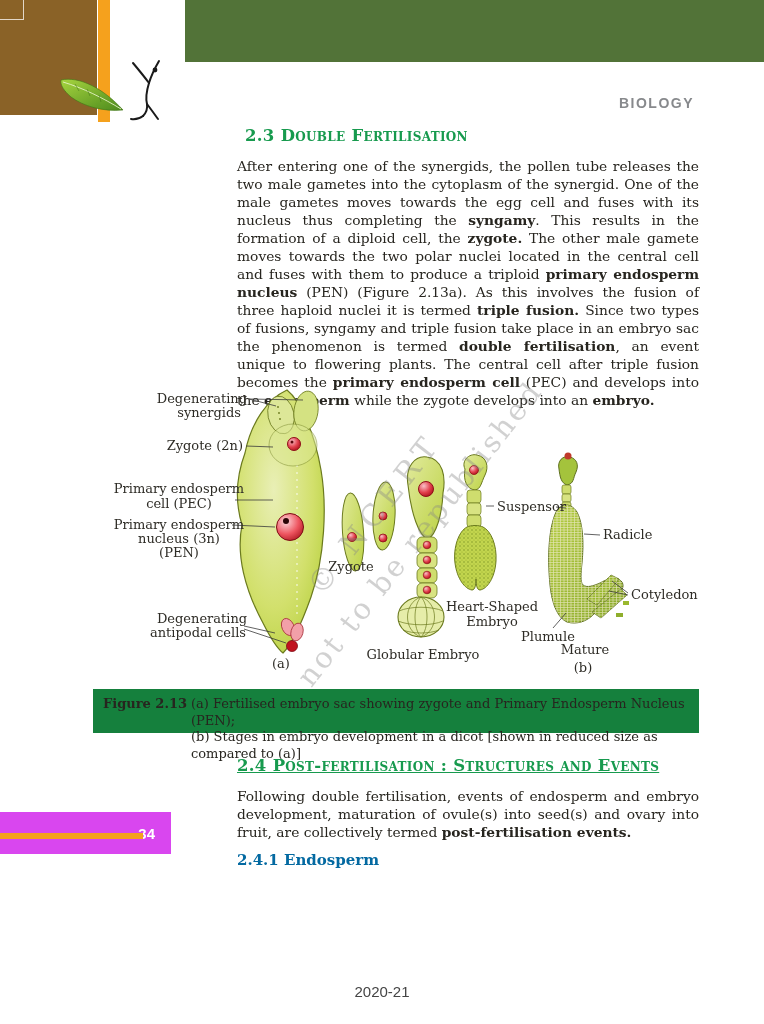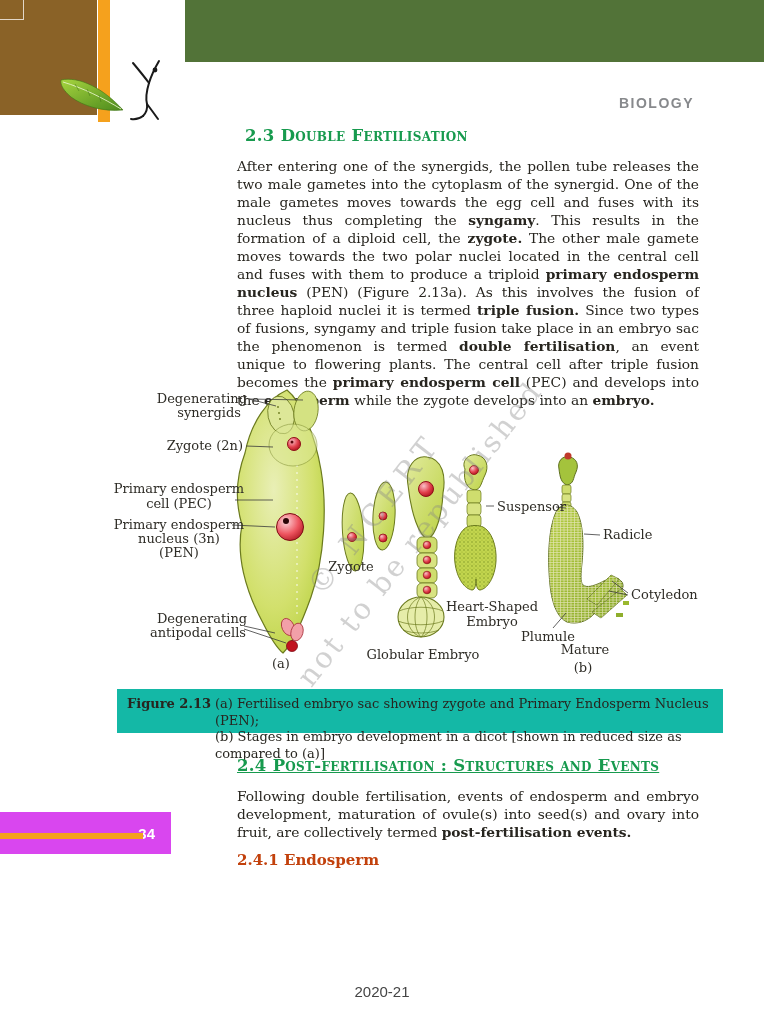--- a/index.html
+++ b/index.html
@@ -11,38 +11,38 @@
                border-right:1px solid rgba(255,255,255,.75);border-bottom:1px solid rgba(255,255,255,.75);}
   .orange-strip{position:absolute;left:98px;top:0;width:12px;height:122px;background:#F5A11D;}
   .green-bar{position:absolute;left:185px;top:0;width:579px;height:62px;background:#527338;}
   .logo-svg{position:absolute;left:55px;top:58px;width:112px;height:70px;}
   .biology{position:absolute;right:70px;top:95px;font-family:"Liberation Sans",sans-serif;
            font-size:14px;font-weight:bold;letter-spacing:1.5px;color:#87898c;}
   
   .h-green{position:absolute;left:237px;width:470px;font-weight:bold;font-size:16.5px;
            color:#179a4e;font-variant:small-caps;letter-spacing:.3px;}
   .h23{top:126px;margin-left:8px;} .h24{top:756px;text-decoration:underline;}
-  .h241{position:absolute;left:237px;top:851px;font-weight:bold;font-size:15px;color:#c2410c;}
+  .h241{position:absolute;left:237px;top:851px;font-weight:bold;font-size:15px;color:#0369a1;}
   .para{position:absolute;left:237px;width:462px;font-size:13.8px;line-height:18px;
         text-align:justify;color:#27251f;}
   .p1{top:157px;} .p2{top:787px;} .p3{top:876px;line-height:19px;letter-spacing:.2px;}
   .para b{font-weight:bold;} .para i{font-style:italic;}
   
   .fig-wrap{position:absolute;left:95px;top:385px;width:620px;height:300px;}
   .fig-svg{position:absolute;left:0;top:0;}
   .fig-svg text{font-family:"DejaVu Serif",serif;font-size:13px;fill:#2e2c26;}
   .ld{stroke:#3a3a3a;stroke-width:.8;fill:none;}
   .wm{position:absolute;transform-origin:0 0;transform:rotate(-52deg);
       color:rgba(135,135,135,.38);font-family:"DejaVu Serif",serif;white-space:nowrap;
       pointer-events:none;z-index:5;}
   .wm1{left:205px;top:195px;font-size:30px;letter-spacing:6px;}
   .wm2{left:195px;top:287px;font-size:29px;letter-spacing:3px;}
   
-  .caption{position:absolute;left:93px;top:689px;width:606px;height:44px;background:#14b8a6;
-           display:flex;align-items:flex-start;padding-top:7px;box-sizing:border-box;font-size:13px;margin-left:24px;}
+  .caption{position:absolute;left:93px;top:689px;width:606px;height:44px;background:#15803d;
+           display:flex;align-items:flex-start;padding-top:7px;box-sizing:border-box;font-size:13px;}
   .caption .flabel{font-weight:bold;white-space:nowrap;padding-left:10px;width:88px;flex:0 0 auto;}
   .caption .ctext{line-height:16.5px;}
   
   .pgbar{position:absolute;left:0;top:812px;width:171px;height:42px;background:#d946ef;
          display:flex;align-items:center;justify-content:flex-end;}
   .pgnum{font-family:"Liberation Sans",sans-serif;font-weight:bold;font-size:15px;color:#ffffff;
          padding-right:16px;}
   .pgstrip{position:absolute;left:0;top:833px;width:143px;height:6px;background:#F5A11D;}
   .footer{position:absolute;left:0;top:983px;width:764px;text-align:center;
           font-family:"Liberation Sans",sans-serif;font-size:15px;color:#454545;}

